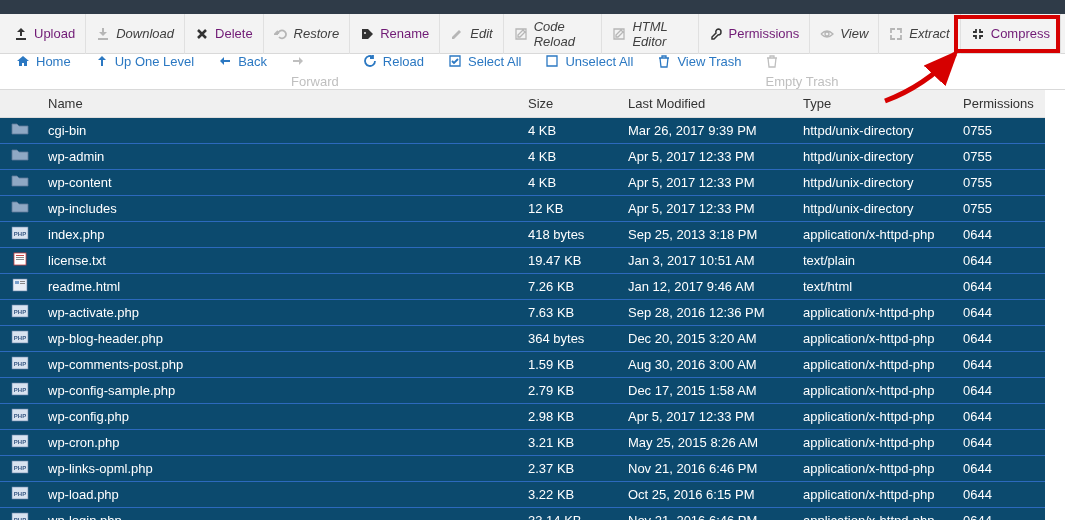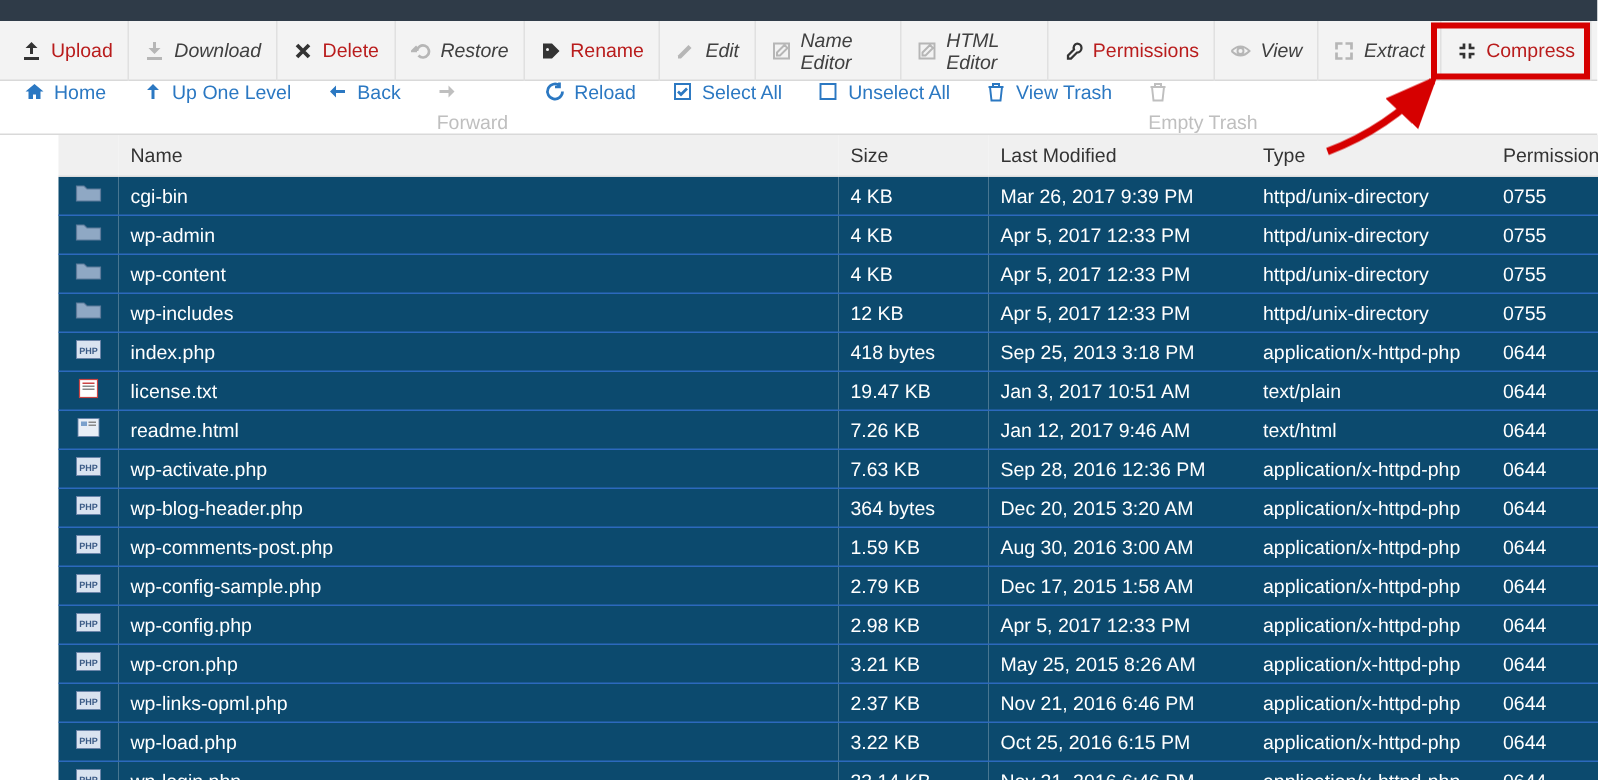--- a/index.html
+++ b/index.html
@@ -1,27 +1,27 @@
 <!DOCTYPE html>
 <html><head>
 <meta charset="utf-8">
 <style>
 * { margin: 0; padding: 0; box-sizing: border-box; }
 body { font-family: Arial, Helvetica, sans-serif; font-size: 12px; background: #fff; width: 1065px; height: 520px; overflow: hidden; }
 .topband { height: 14px; background: #2f3b48; }
 .toolbar1 { background: #f3f3f3; border-bottom: 1px solid #d9d9d9; display: flex; align-items: center; height: 40px; padding: 0 4px; }
 .toolbar1 .btn { display: inline-flex; align-items: center; gap: 6px; padding: 0 10px; height: 40px; color: #555; cursor: pointer; font-size: 13px; border-right: 1px solid #e0e0e0; }
-.toolbar1 .btn.enabled { color: #b91c1c; }
+.toolbar1 .btn.enabled { color: #701a75; }
 .toolbar1 .btn.disabled { color: #404040; cursor: default; font-style: italic; }
 .iconw { width: 14px; height: 14px; display: inline-flex; align-items: center; justify-content: center; }
 .toolbar2 { background: #fff; border-bottom: 1px solid #d9d9d9; display: flex; align-items: center; height: 36px; padding: 0 6px; gap: 4px; }
 .toolbar2 .nbtn { display: inline-flex; align-items: flex-start; gap: 6px; padding: 0 10px; height: 36px; color: #2b78c2; font-size: 13px; cursor: pointer; }
 .toolbar2 .nbtn.disabled { color: #bfbfbf; cursor: default; flex-direction: column; }
 .tablewrap { display: flex; height: calc(520px - 14px - 40px - 36px); }
-.tscroll { overflow-y: scroll; width: 100%; padding-left: 39px; }
+.tscroll { overflow-y: scroll; width: 100%; }
 table { width: 1045px; border-collapse: collapse; table-layout: fixed; }
 thead th { text-align: left; font-weight: normal; color: #333; background: #f0f0f0; padding: 6px 8px; font-size: 13px; border-bottom: 1px solid #ddd; }
 tbody td { padding: 4px 8px; color: #fff; font-size: 13px; border-bottom: 1px solid #2c69bd; vertical-align: middle; height: 25px; }
 tbody tr { background: #0c4a6e; }
 .col-icon { width: 40px; }
 .col-name { width: 480px; }
 .col-size { width: 100px; }
 .col-mod { width: 175px; }
 .col-type { width: 160px; }
 .col-perm { width: 90px; }
@@ -81,21 +81,21 @@
         </svg>
       </span>
       <span>Edit</span>
     </div>
     <div class="btn disabled">
       <span class="iconw">
         <svg width="14" height="14" viewBox="0 0 14 14" fill="#b6b6b6">
           <path d="M2 2 L12 2 L12 12 L2 12 Z M4 10 L4 8 L9 3 L11 5 L6 10 Z" fill="none" stroke="#b6b6b6" stroke-width="1.3"></path>
         </svg>
       </span>
-      <span>Name Editor</span>
+      <span>Code Reload</span>
     </div>
     <div class="btn disabled">
       <span class="iconw">
         <svg width="14" height="14" viewBox="0 0 14 14" fill="#b6b6b6">
           <path d="M2 2 L12 2 L12 12 L2 12 Z M4 10 L4 8 L9 3 L11 5 L6 10 Z" fill="none" stroke="#b6b6b6" stroke-width="1.3"></path>
         </svg>
       </span>
       <span>HTML Editor</span>
     </div>
     <div class="btn enabled">

